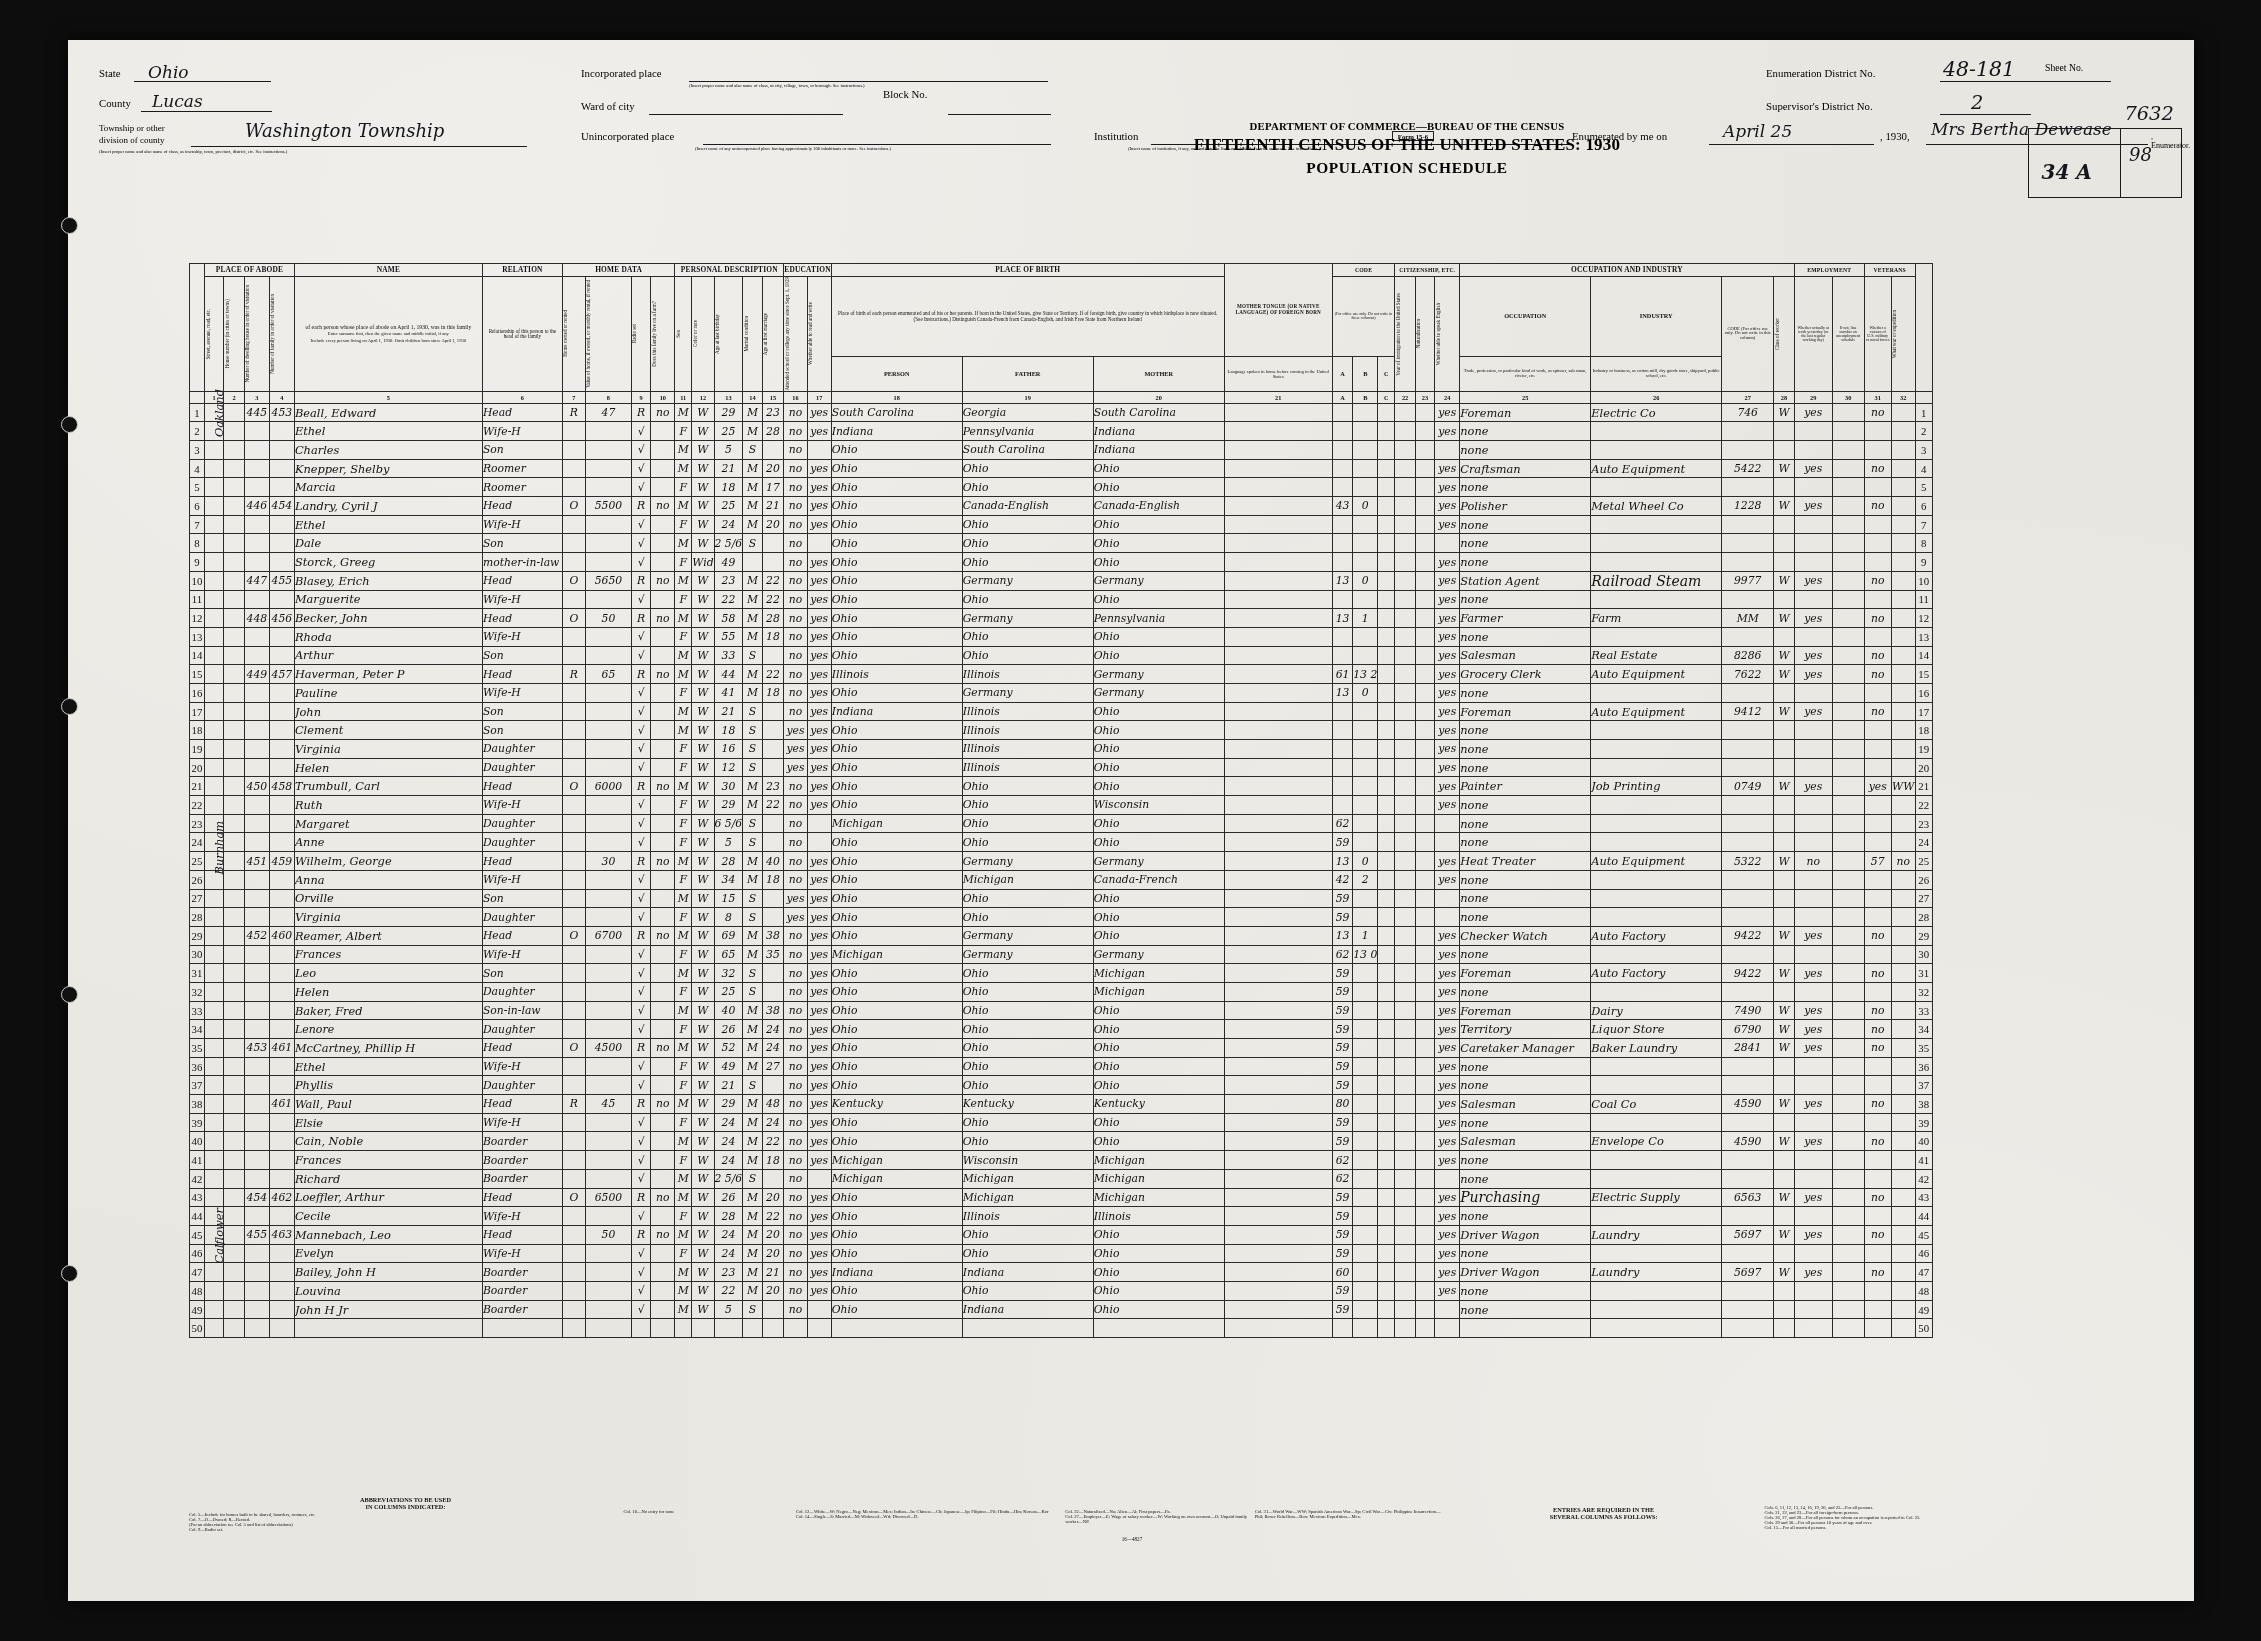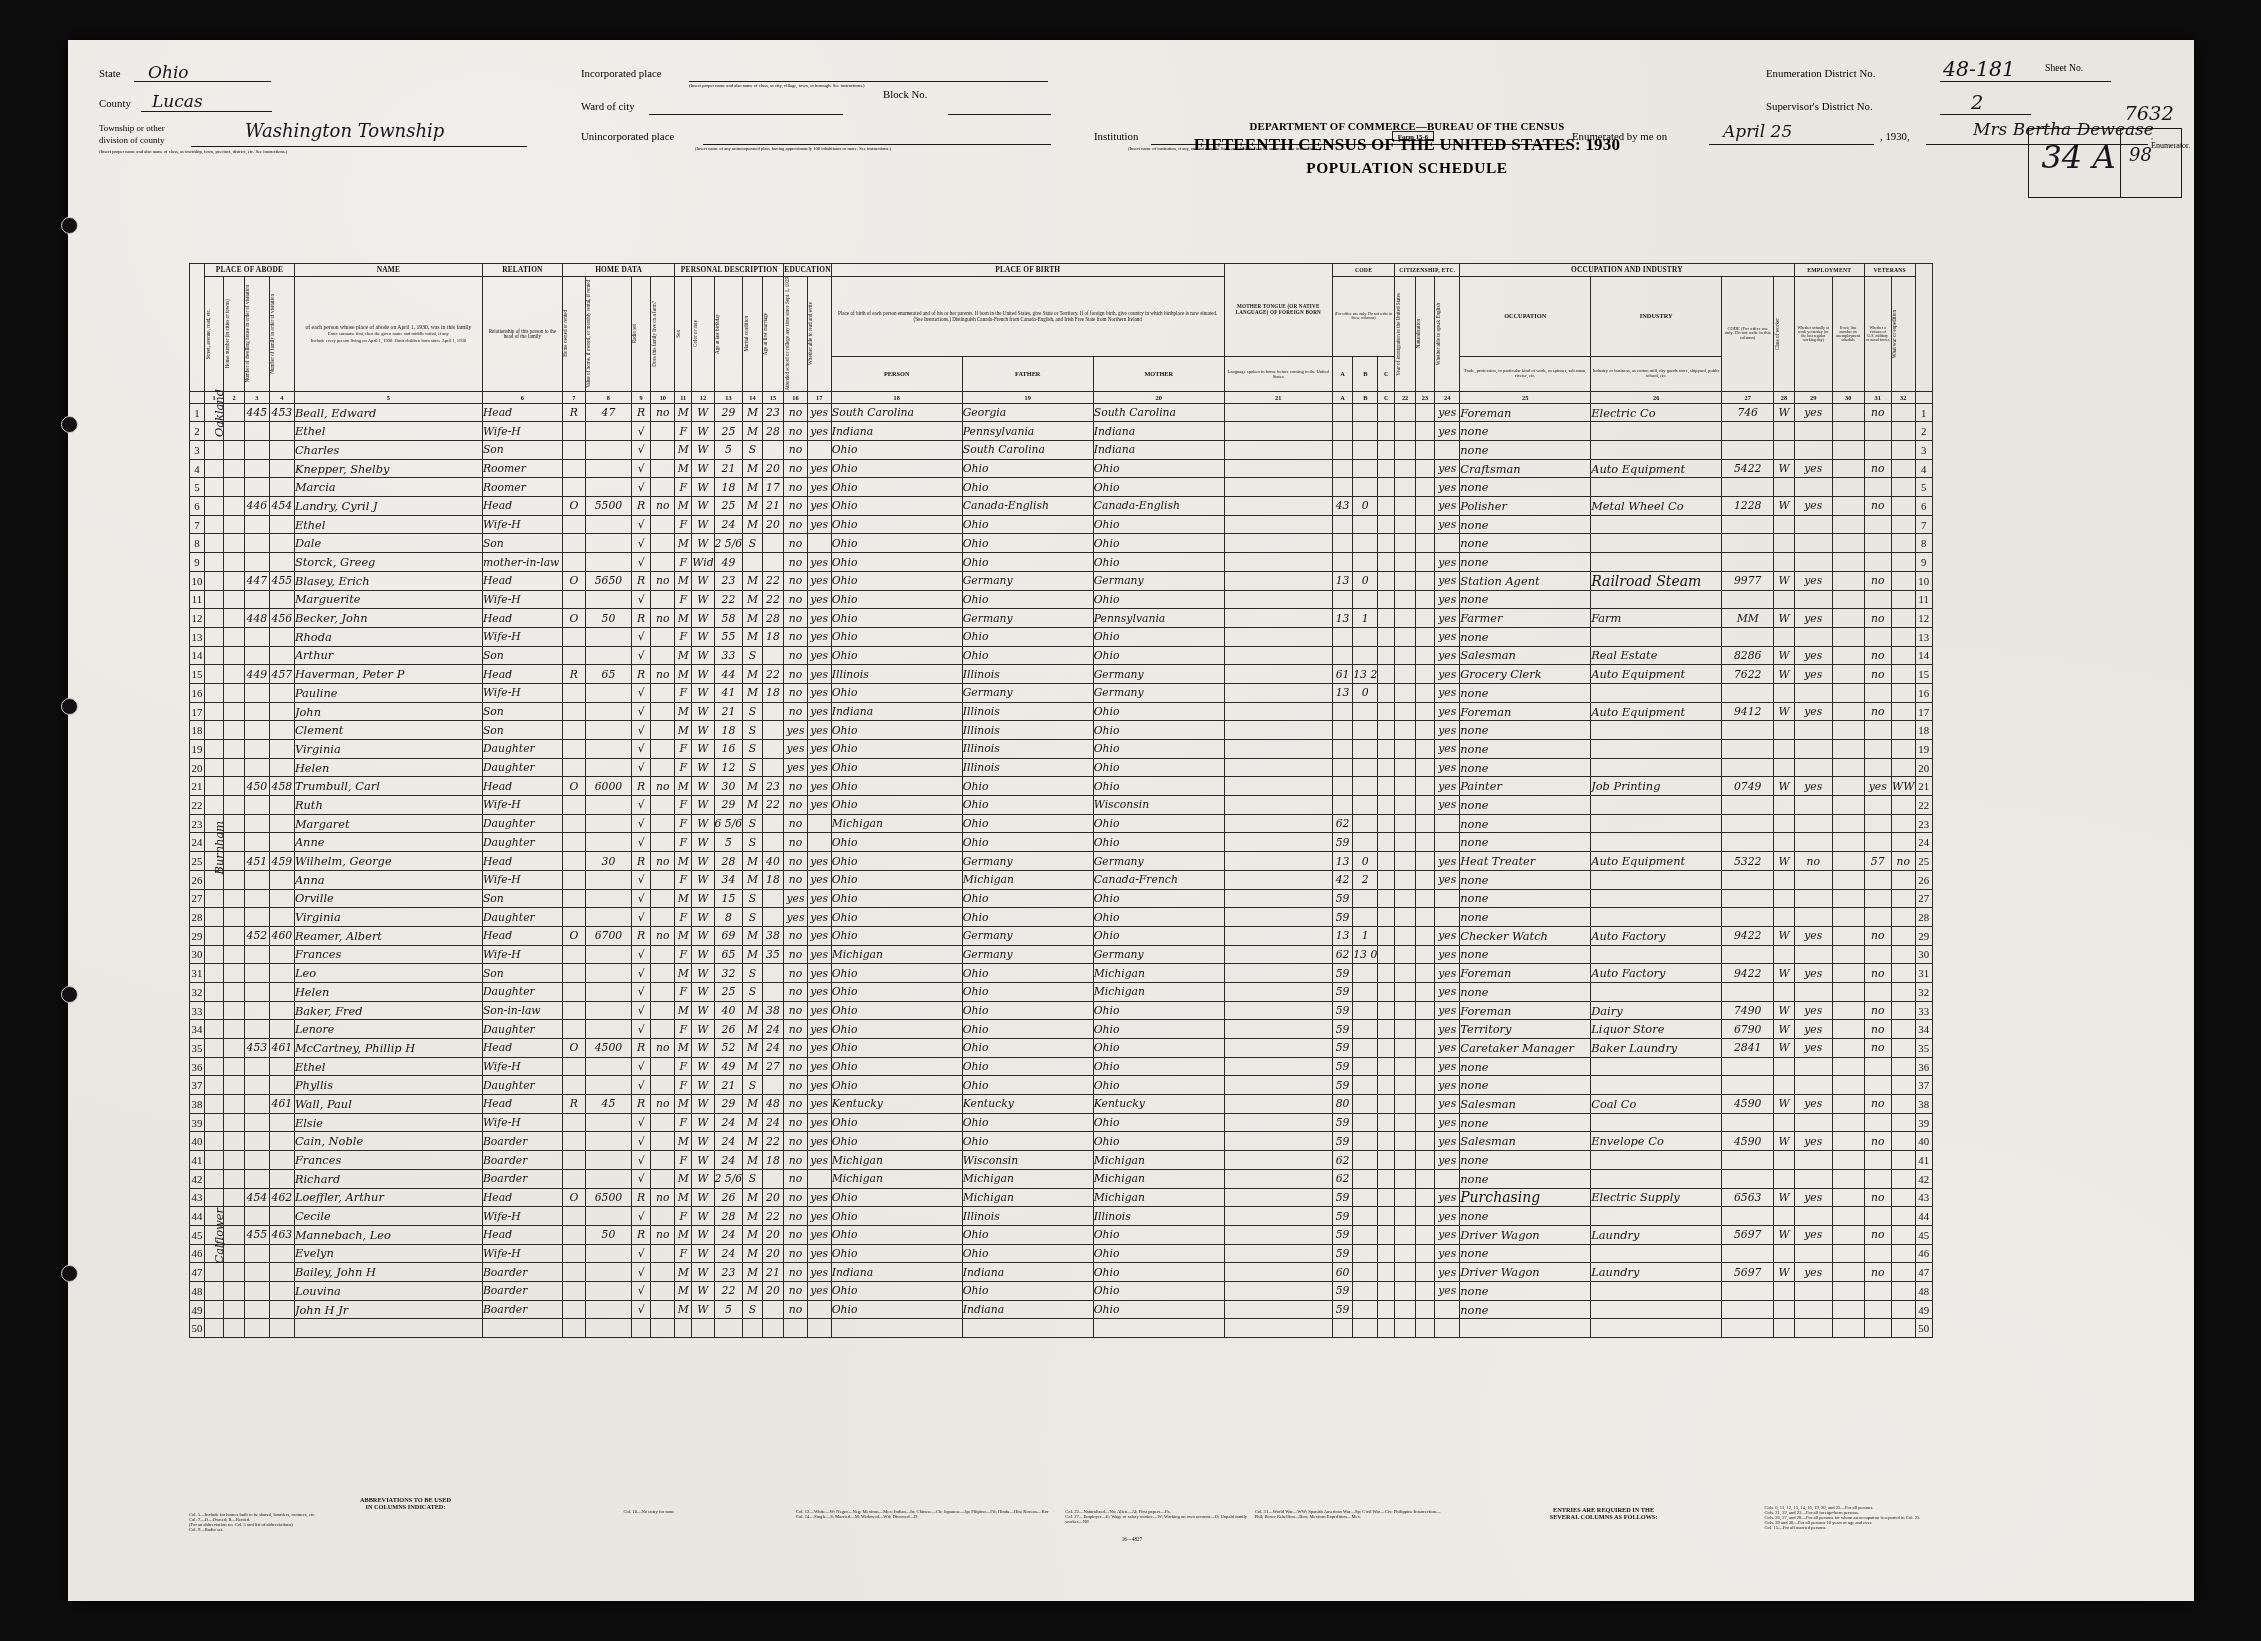--- a/index.html
+++ b/index.html
@@ -105,33 +105,33 @@
       <div class="lrow" style="left:1698px;top:27px;">Enumeration District No.</div>
       <div class="lline" style="left:1872px;top:41px;width:171px;"></div>
       <div class="hw" style="left:1875px;top:17px;font-size:20.5px;">48-181</div>
 
       <div class="lrow" style="left:1698px;top:60px;">Supervisor's District No.</div>
       <div class="lline" style="left:1872px;top:74px;width:91px;"></div>
       <div class="hw" style="left:1903px;top:51px;font-size:19.4px;">2</div>
 
       <div class="lrow" style="left:1977px;top:21.7px;font-size:9.7px;">Sheet No.</div>
       <div class="sheetbox">
-        <div class="hw" style="left:12.5px;top:9px;font-size:32px;">34 A</div>
+        <div class="hw" style="left:12.5px;top:31px;font-size:20px;font-weight:bold;">34 A</div>
       </div>
       <div class="sheetbox2">
         <div class="hw" style="left:3.4px;top:-27px;font-size:19.4px;">7632</div>
         <div class="hw" style="left:8px;top:15px;font-size:18px;">98</div>
       </div>
 
       <div class="lrow" style="left:1504px;top:90px;">Enumerated by me on</div>
       <div class="lline" style="left:1641px;top:104px;width:165px;"></div>
       <div class="hw" style="left:1655px;top:81px;font-size:17px;">April 25</div>
       <div class="lrow" style="left:1812px;top:90px;">, 1930,</div>
       <div class="lline" style="left:1858px;top:104px;width:222px;"></div>
-      <div class="hw" style="left:1863px;top:79px;font-size:17px;margin-left:42px;">Mrs Bertha Dewease</div>
+      <div class="hw" style="left:1863px;top:79px;font-size:17px;">Mrs Bertha Dewease</div>
       <div class="lrow" style="left:2083px;top:92px;font-size:8px;">, Enumerator.</div>
     </div>
 
     <table class="grid">
       <colgroup>
         <col style="width:15px">
         <col style="width:19.4px">
         <col style="width:20.5px">
         <col style="width:25px">
         <col style="width:25px">

